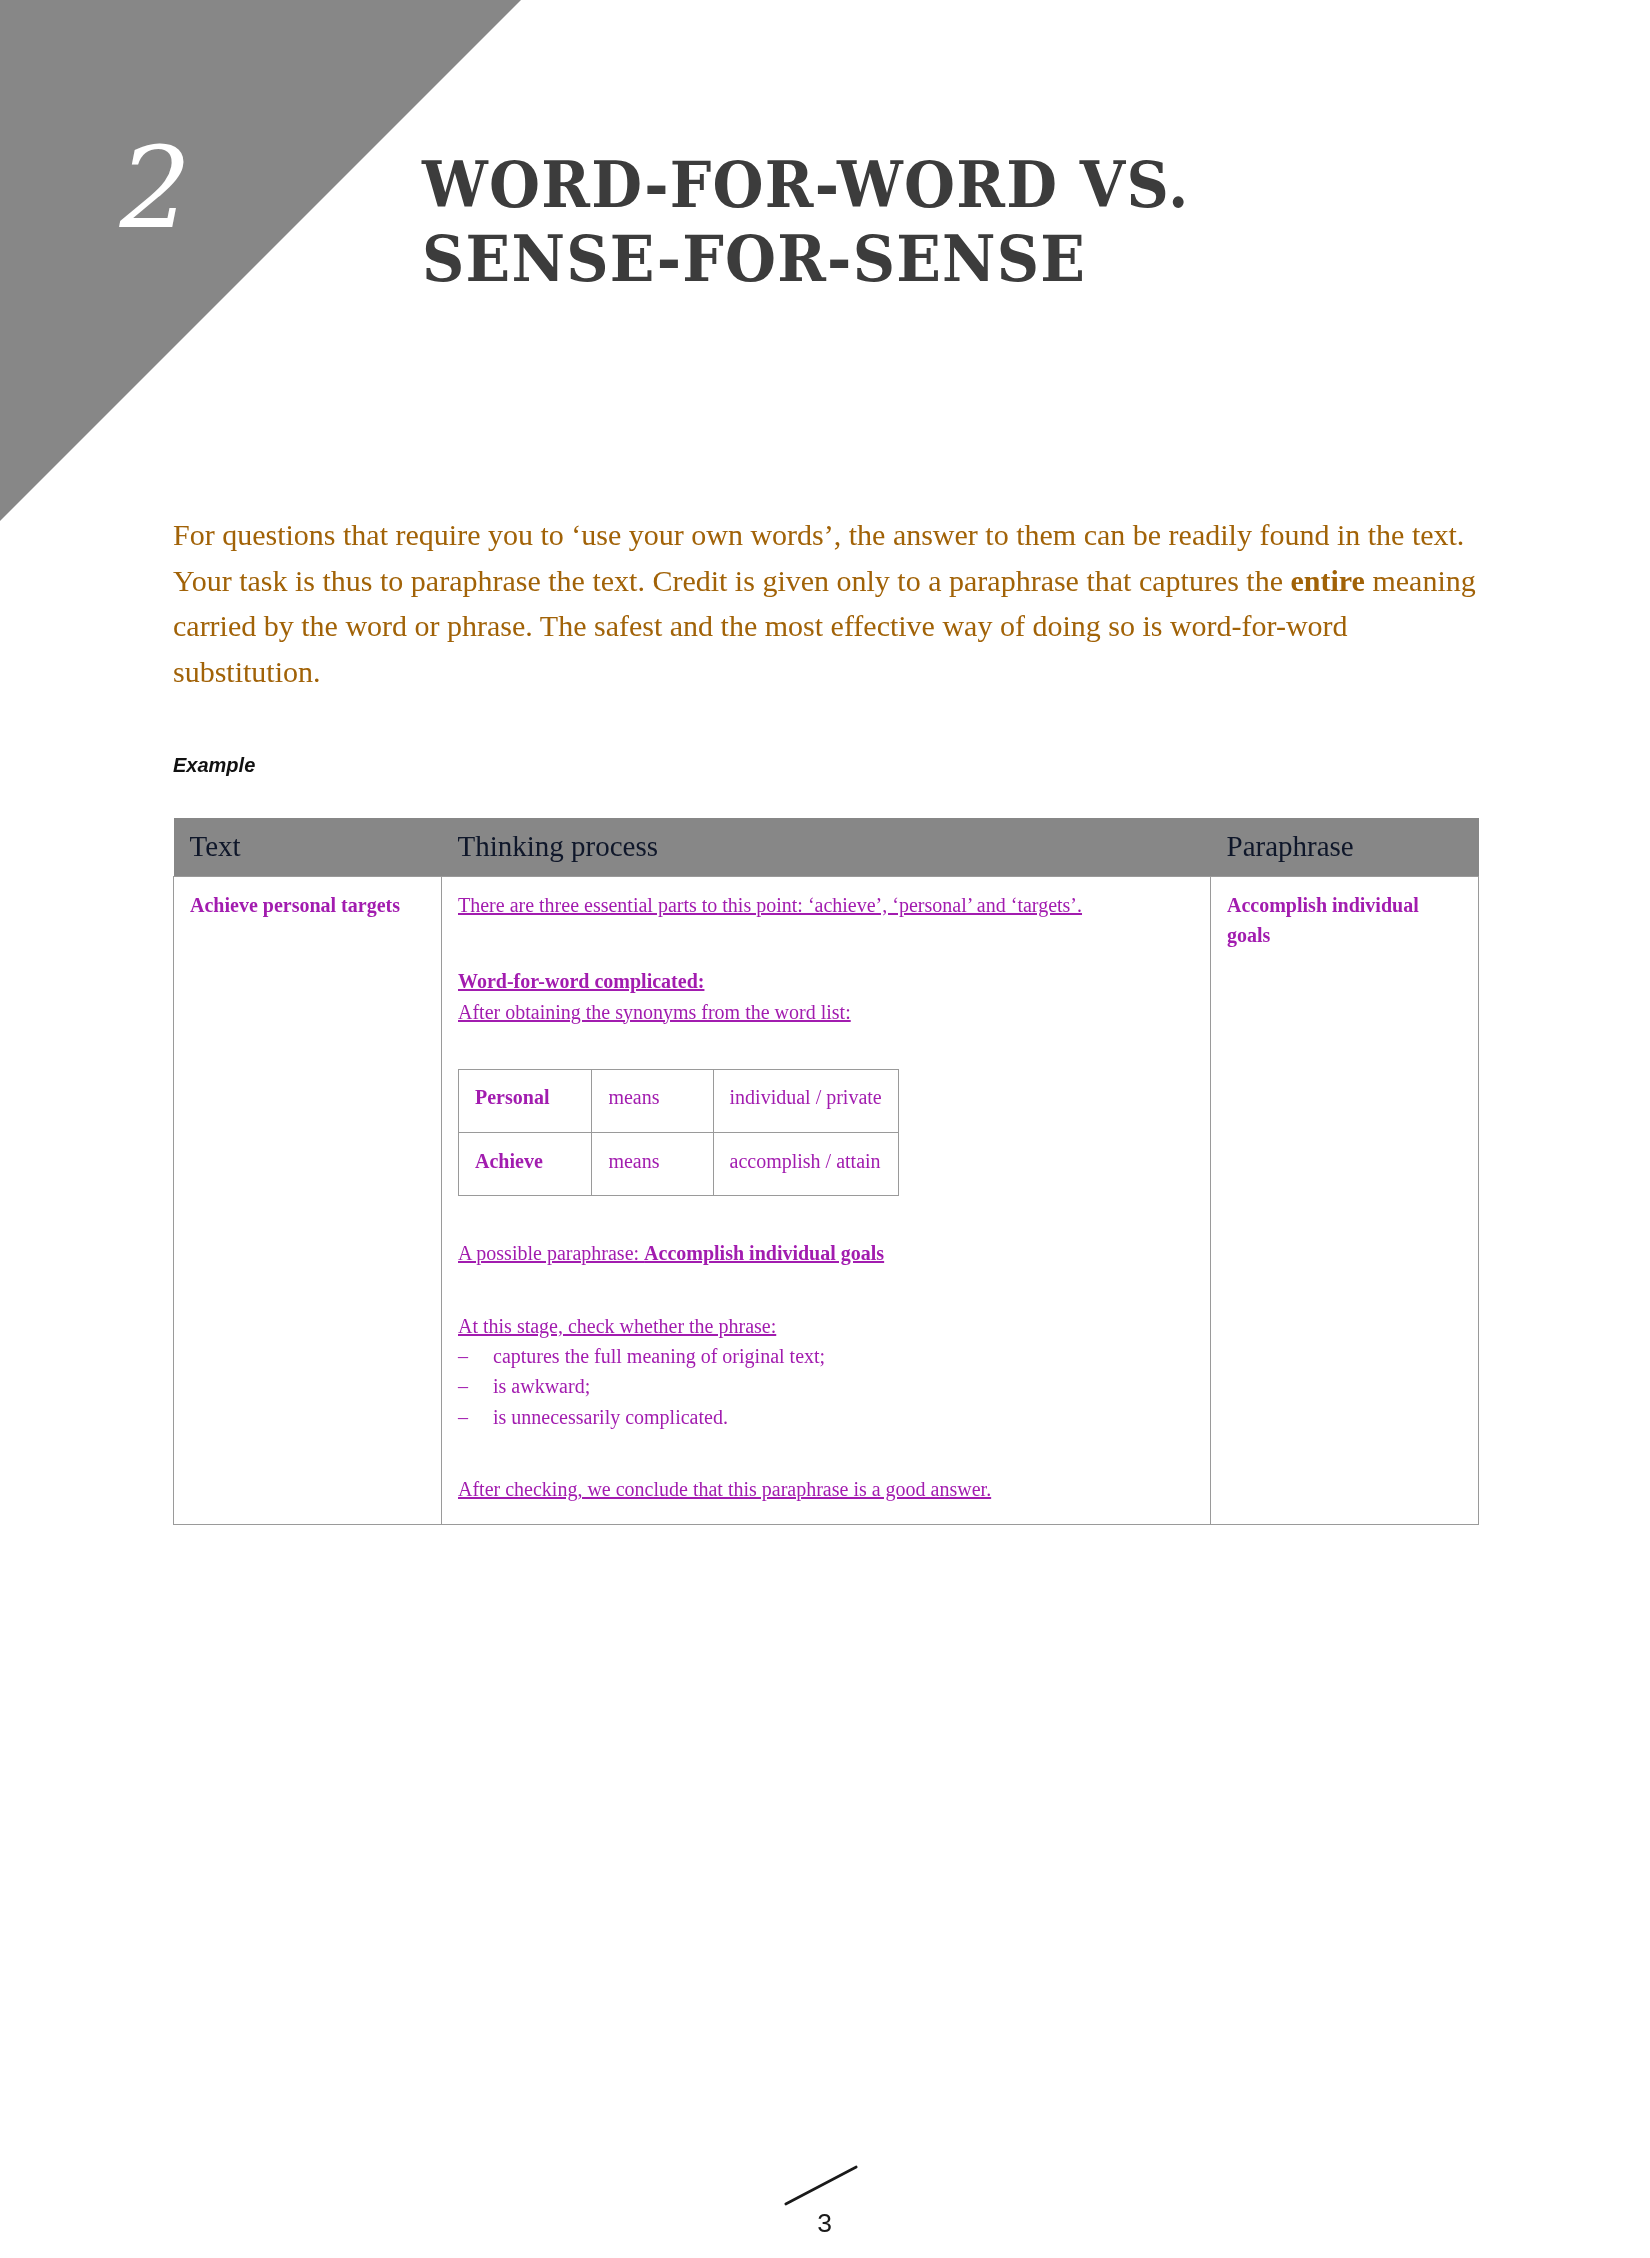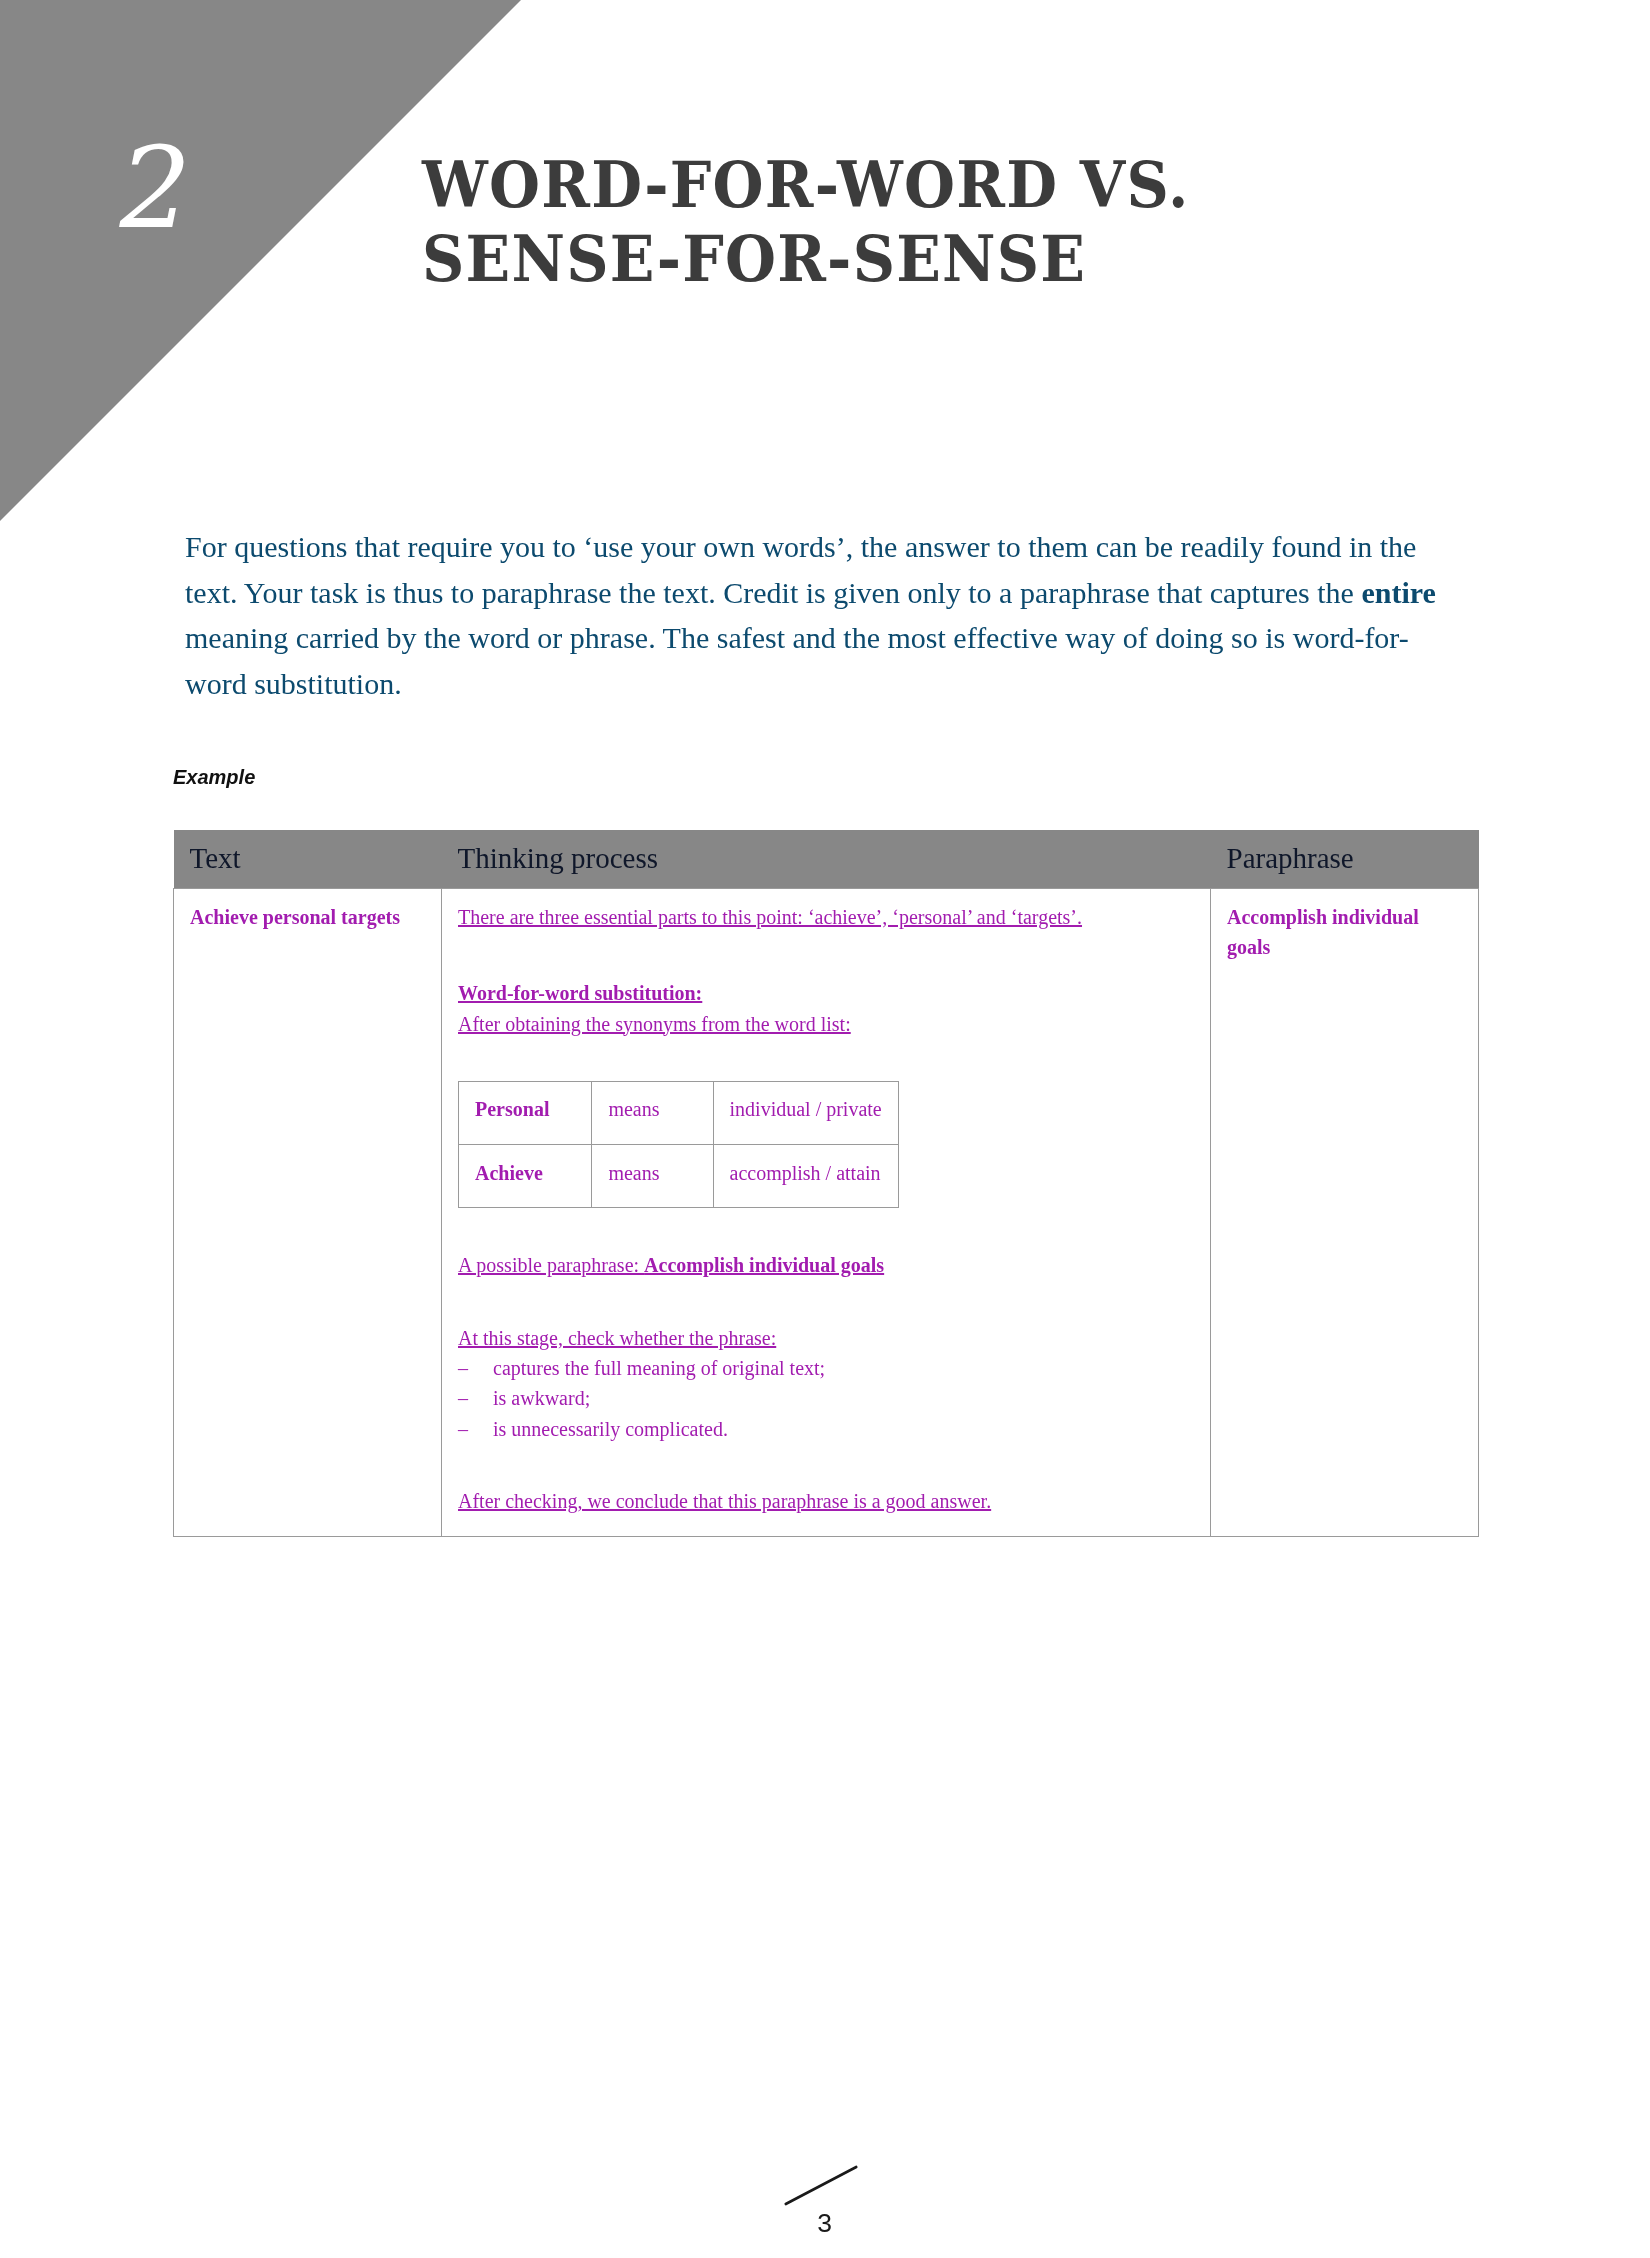--- a/index.html
+++ b/index.html
@@ -72,22 +72,22 @@
     position: absolute;
     left: 173px;
     top: 512px;
     width: 1306px;
   }
 
   .intro {
     font-size: 30px;
     line-height: 1.52;
     text-align: left;
-    color: #0c4a6e;
-    margin: 12px;
+    color: #a16207;
+    margin: 0;
   }
   .intro b { font-weight: 700; }
 
   .example-label {
     margin: 60px 0 0 0;
     font-size: 20px;
     font-weight: 700;
     font-style: italic;
     color: #111111;
     font-family: "Liberation Sans", "DejaVu Sans", sans-serif;
@@ -221,21 +221,21 @@
         <tr>
 
           <td class="cell-text">Achieve personal targets</td>
 
           <td class="cell-thinking">
 
             <p class="blk">There are three essential parts to this point: ‘achieve’, ‘personal’ and ‘targets’.</p>
 
             <div class="gap-lg"></div>
 
-            <p class="blk strong">Word-for-word substitution:</p>
+            <p class="blk strong">Word-for-word complicated:</p>
 
             <p class="blk">After obtaining the synonyms from the word list:</p>
 
             <div class="gap-md"></div>
 
             <table class="syn-table">
               <tbody>
                 <tr>
                   <td class="k">Personal</td>
                   <td class="m">means</td>

